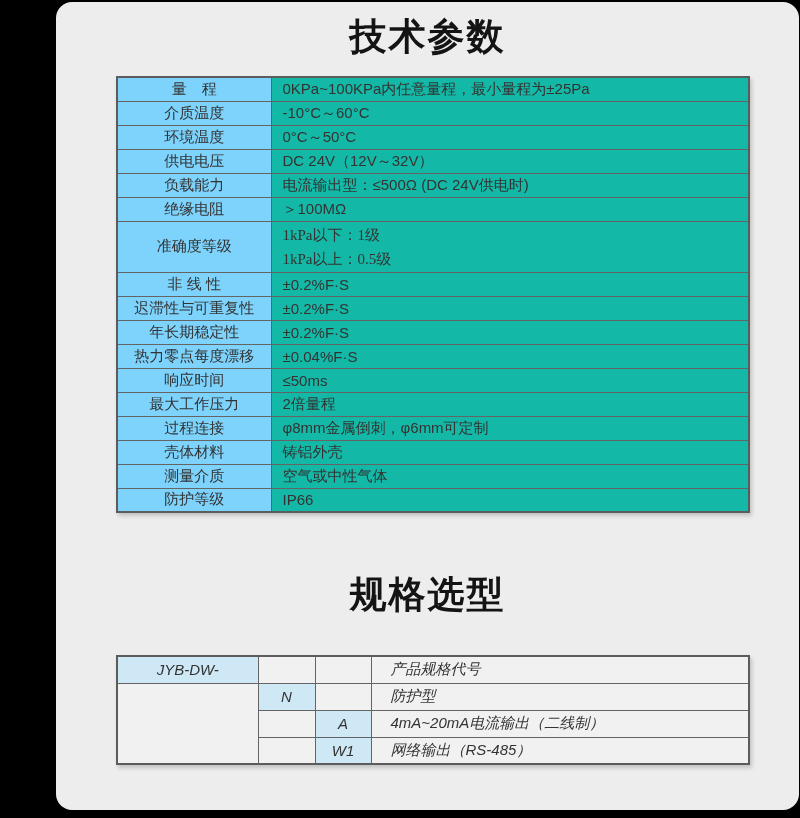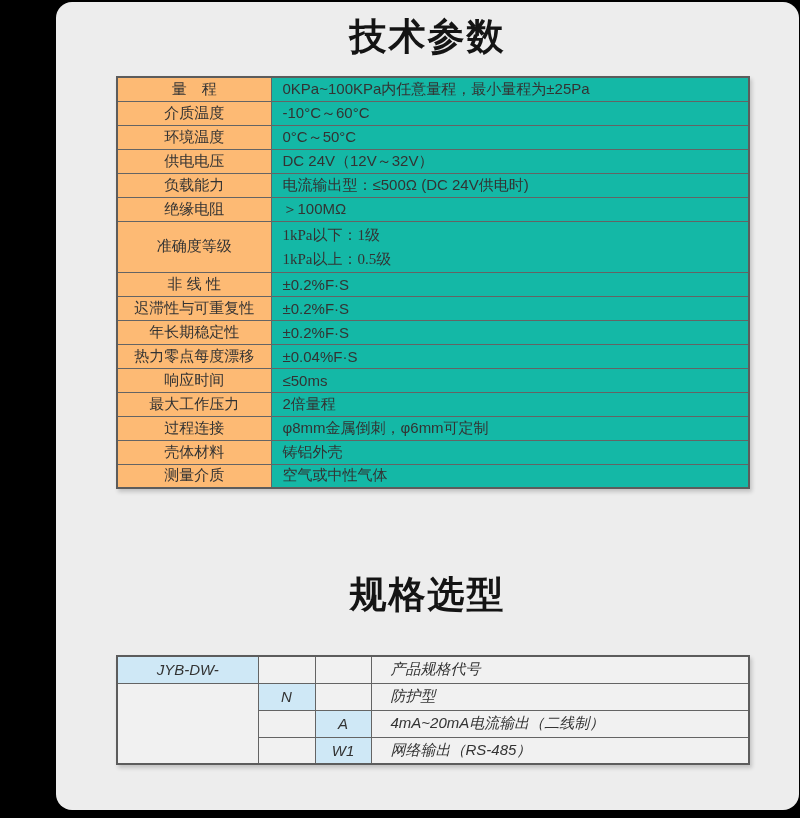--- a/index.html
+++ b/index.html
@@ -24,21 +24,21 @@
     box-shadow:2px 3px 4px rgba(0,0,0,0.18);
   }
   #tech-table{left:60px;top:74px;width:632px;border:2px solid #5c5c5c;}
   #spec-table{left:60px;top:653px;width:632px;border:2px solid #5c5c5c;}
   td{
     border:1px solid #646464;font-size:15px;color:#333;
     overflow:hidden;white-space:nowrap;
   }
   #tech-table tr{height:24px;}
   #tech-table tr.dbl{height:49px;font-family:Liberation Serif, serif;}
-  #tech-table td.lbl{background:#fdba74;text-align:center;}
+  #tech-table td.lbl{background:#7dd3fc;text-align:center;}
   #tech-table td.val{background:#14b8a6;text-align:left;padding-left:11px;}
   #tech-table td.val div{line-height:24px;}
   #spec-table tr{height:27px;font-style:italic;}
   #spec-table td.code{background:#cfe8f6;text-align:center;}
   #spec-table td.plain{background:#f1f1f1;}
   #spec-table td.desc{background:#f1f1f1;text-align:left;padding-left:19px;}
 </style>
 </head>
 <body>
 
@@ -112,20 +112,24 @@
           <td class="val">φ8mm金属倒刺，φ6mm可定制</td>
         </tr>
         <tr>
           <td class="lbl">壳体材料</td>
           <td class="val">铸铝外壳</td>
         </tr>
         <tr>
           <td class="lbl">测量介质</td>
           <td class="val">空气或中性气体</td>
         </tr>
+        <tr>
+          <td class="lbl">防护等级</td>
+          <td class="val">IP66</td>
+        </tr>
       </tbody>
   </table>
 
   <h1 class="section-title" id="spec-title">规格选型</h1>
 
   <table id="spec-table">
     <colgroup>
       <col style="width:141px">
       <col style="width:57px">
       <col style="width:56px">

